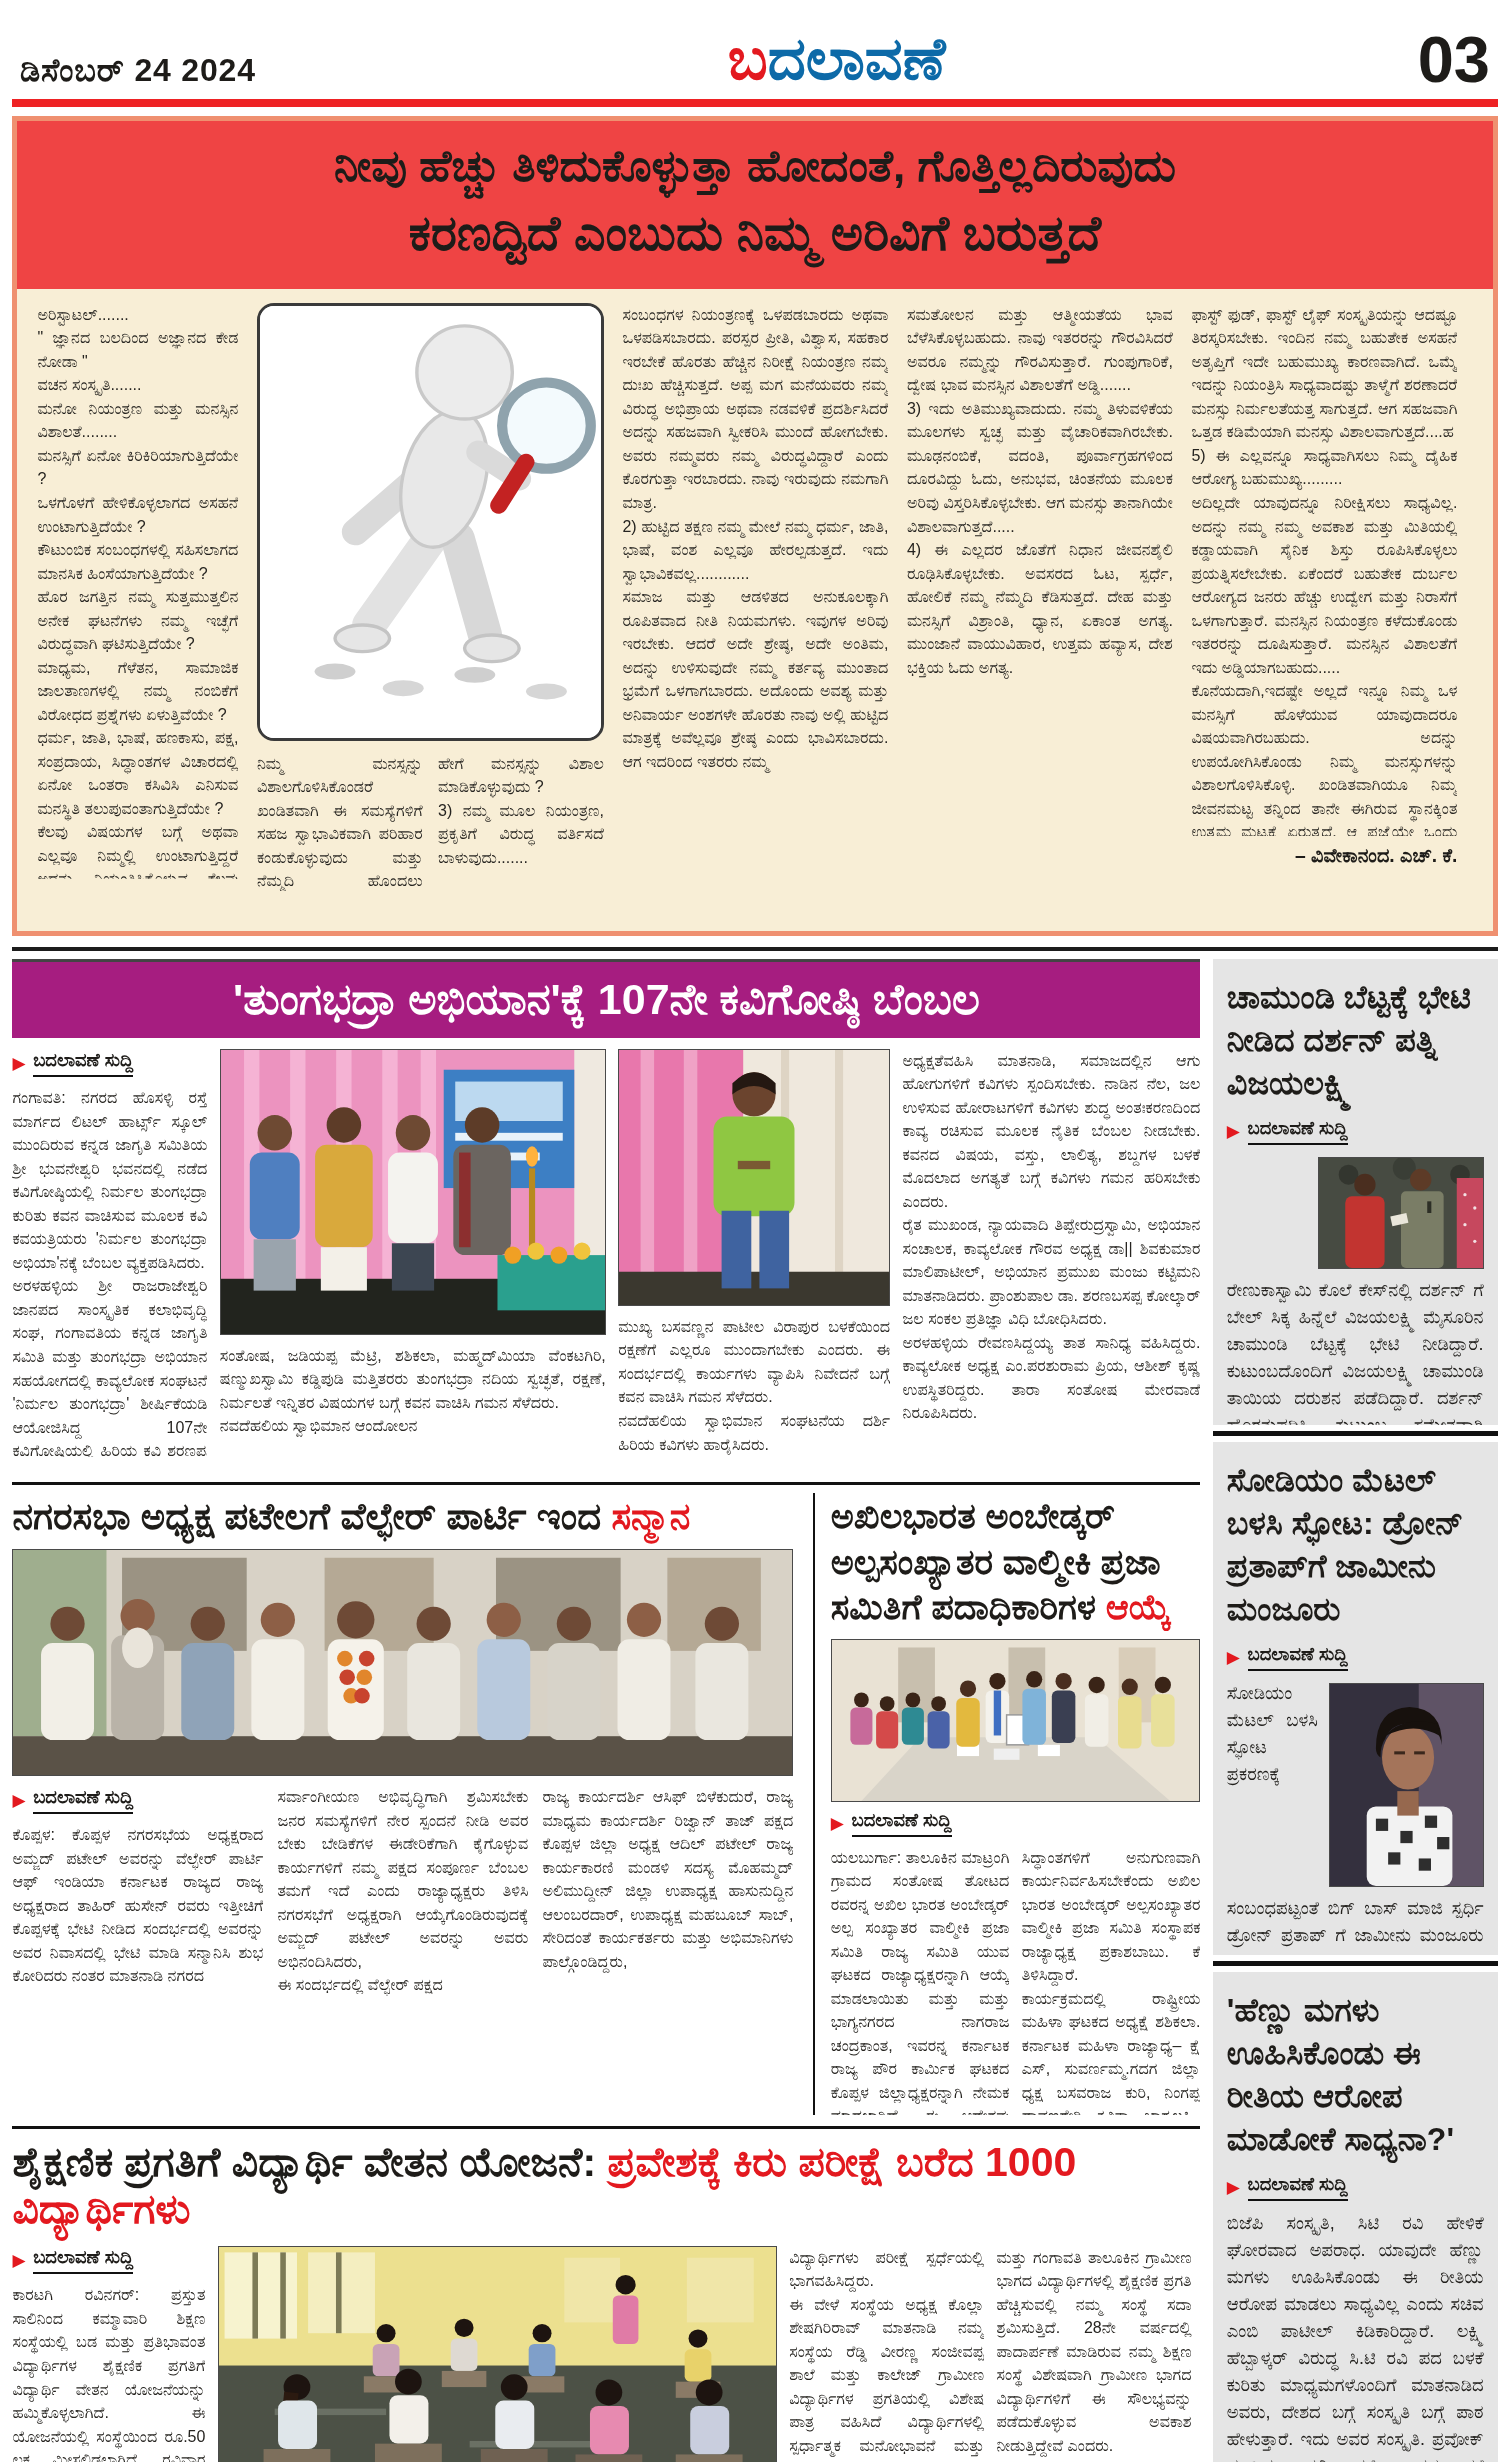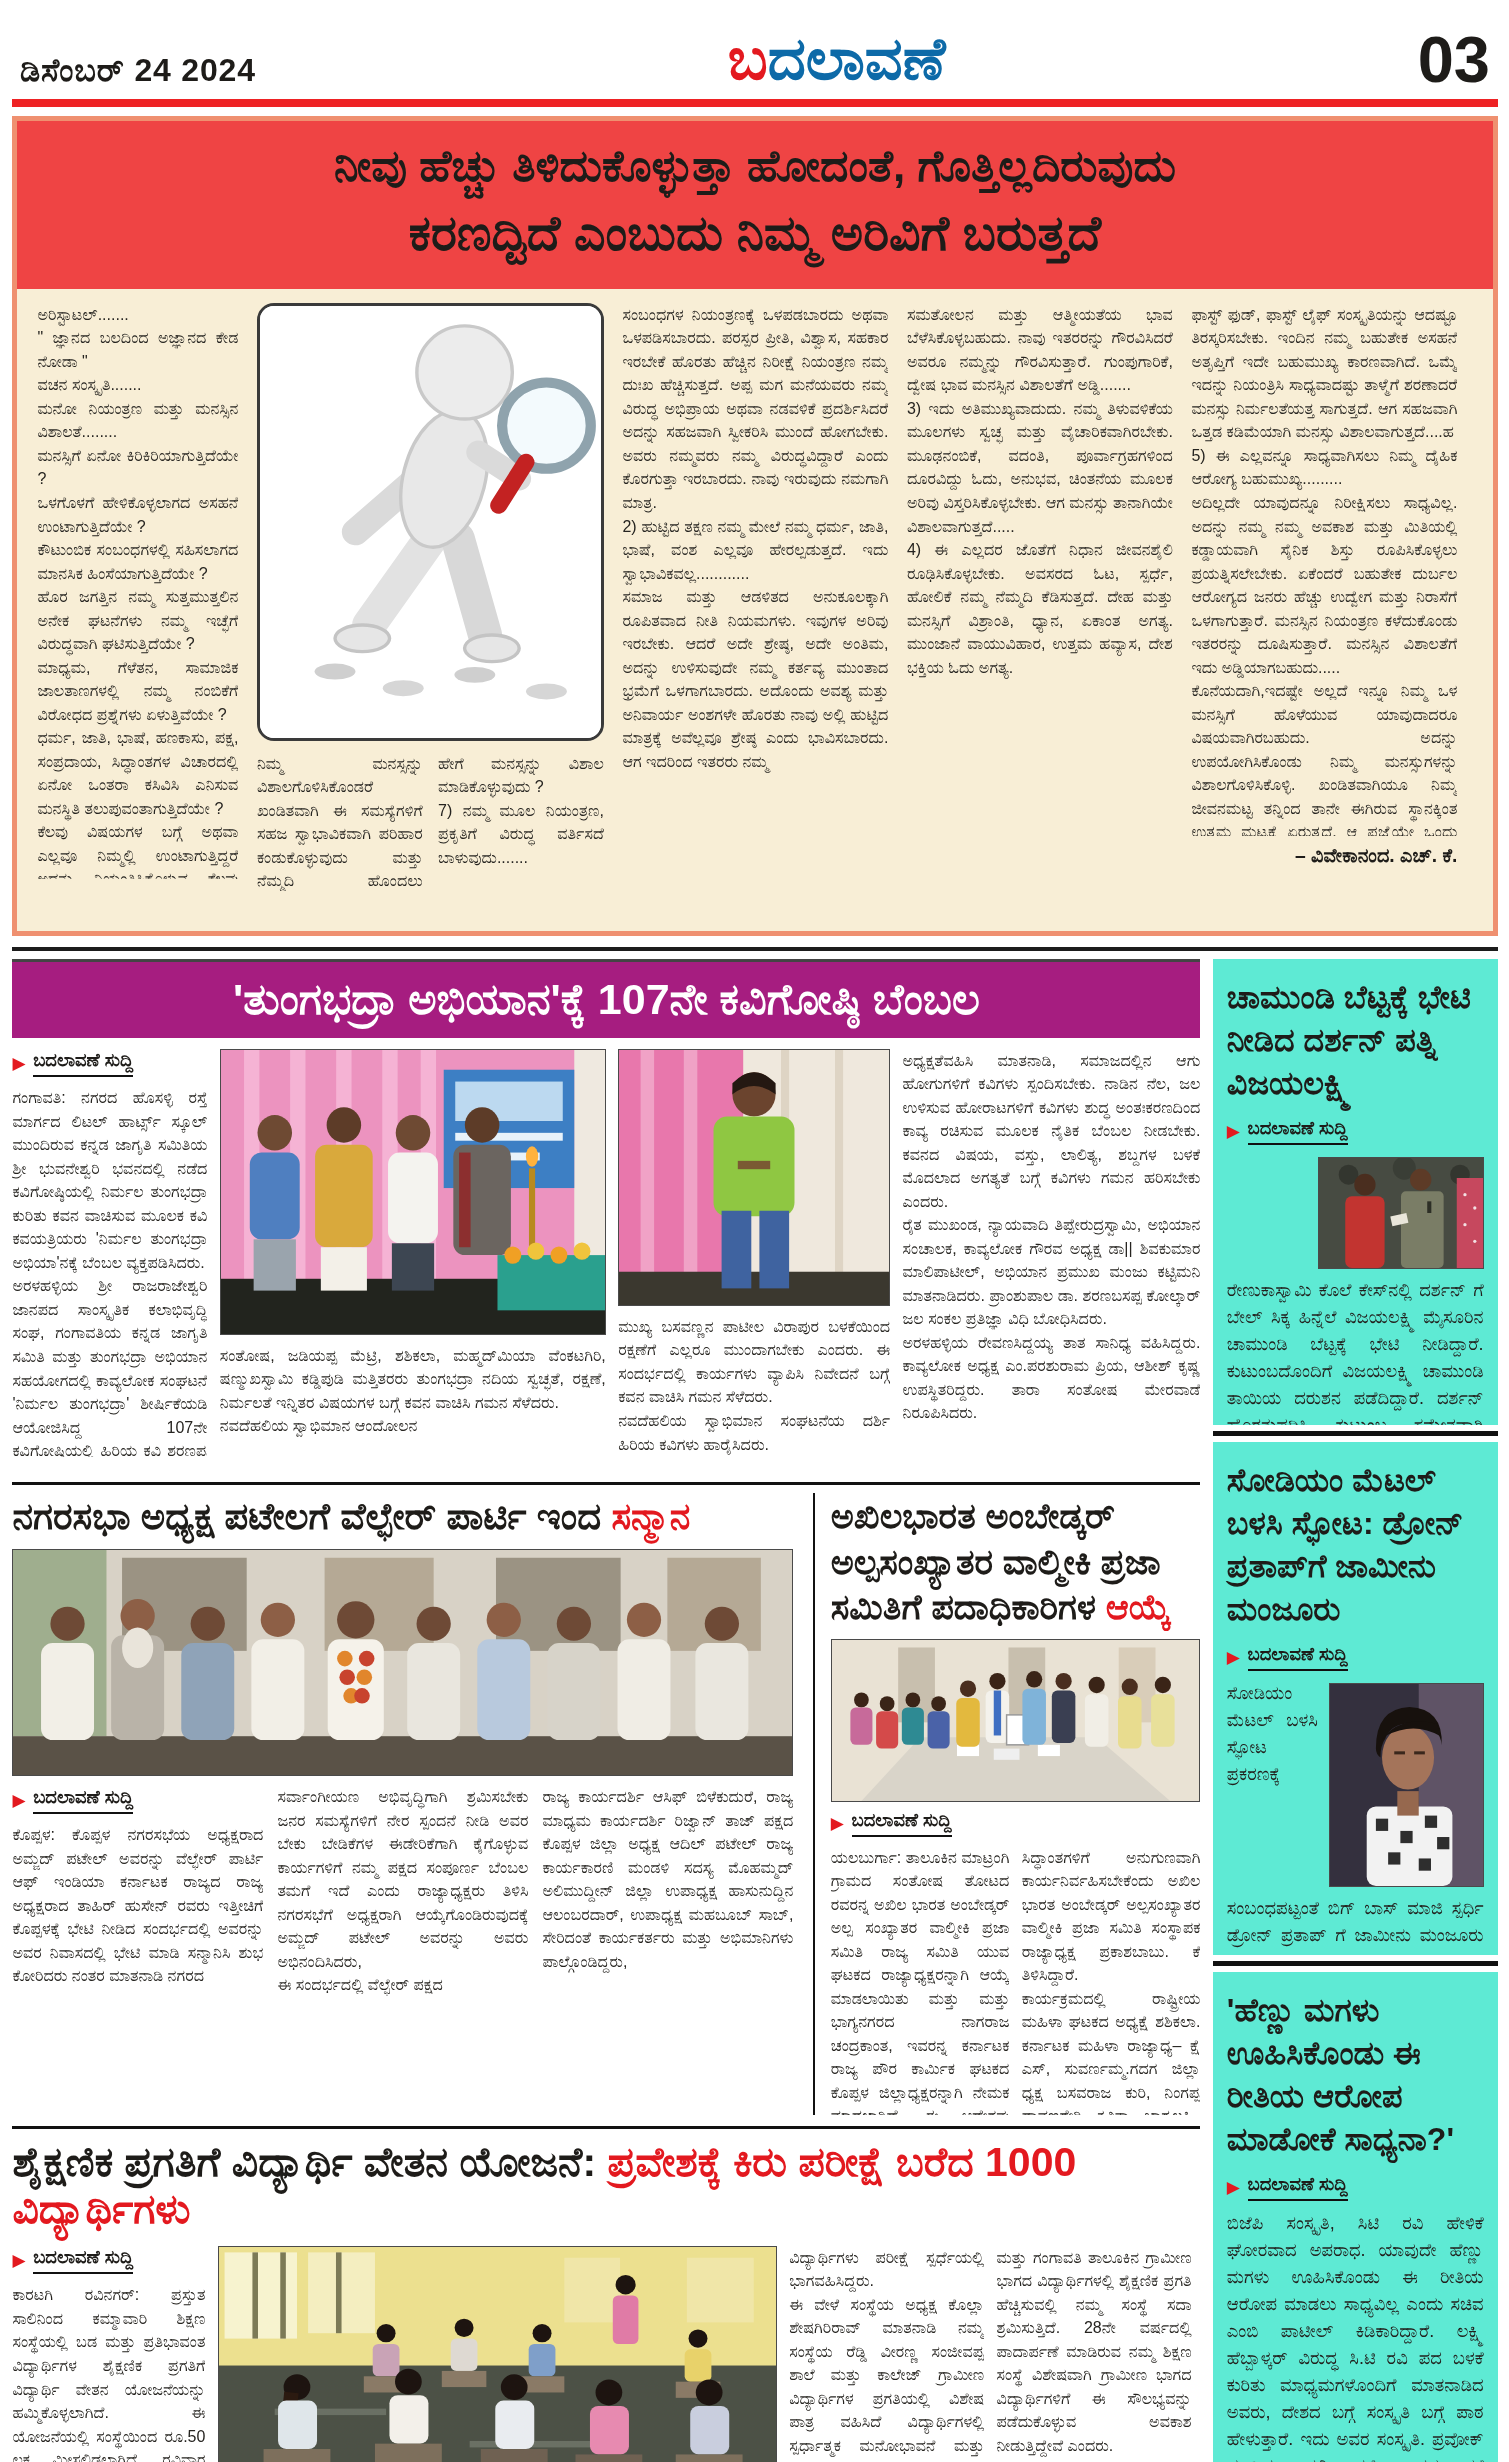--- a/index.html
+++ b/index.html
@@ -69,21 +69,21 @@
   .amb-cols .col{flex:1;}
   
   .scholarship{border-top:3.9px solid #111;margin-top:10.8px;padding-top:7.7px;}
   .sch-headline{font-size:41px;font-weight:800;margin:3.1px 0 12.4px;}
   .sch-row{display:flex;gap:12.4px;height:349px;overflow:hidden;}
   .sch-c1{width:193px;flex:none;}
   .sch-photo-wrap{width:559px;flex:none;}
   .sch-photo{height:264px;}
   .sch-c4,.sch-c5{width:195px;flex:none;}
   
-  .rail-box{background:#5eead4;padding:17px 14px;box-sizing:border-box;overflow:hidden;}
+  .rail-box{background:#e5e5e5;padding:17px 14px;box-sizing:border-box;overflow:hidden;}
   .rail-rule{height:4.6px;background:#111;margin:6.2px 0;}
   .rail-headline{font-size:32px;font-weight:800;line-height:1.35;margin-bottom:12.4px;}
   .rail-body{font-size:18px;line-height:1.5;text-align:justify;white-space:pre-line;color:#22201d;}
   .rail-photo{float:right;margin:3.1px 0 7.7px 10.8px;}
   .rp1{width:164px;height:110px;}
   .rp2{width:153px;height:202px;}
   .rb1{height:466px;}
   .rb2{height:513px;}
   .rb3{height:491px;}
 </style>
@@ -132,21 +132,21 @@
             <ellipse cx="54" cy="52" rx="12" ry="21" fill="#e8e8e8" stroke="#c9c9c9" stroke-width="1" transform="rotate(14 54 52)"></ellipse>
             <circle cx="60" cy="20" r="14" fill="#ececec" stroke="#c9c9c9" stroke-width="1"></circle>
             <line x1="64" y1="44" x2="76" y2="52" stroke="#dadada" stroke-width="7" stroke-linecap="round"></line>
             <circle cx="84" cy="36" r="13" fill="#f3fafd" stroke="#8fa3ad" stroke-width="3"></circle>
             <line x1="78" y1="47" x2="70" y2="60" stroke="#c32222" stroke-width="5" stroke-linecap="round"></line>
           </svg>
         </div>
         <div class="lead-under">
           <div class="btxt">ನಿಮ್ಮ ಮನಸ್ಸನ್ನು ವಿಶಾಲಗೊಳಿಸಿಕೊಂಡರೆ ಖಂಡಿತವಾಗಿ ಈ ಸಮಸ್ಯೆಗಳಿಗೆ ಸಹಜ ಸ್ವಾಭಾವಿಕವಾಗಿ ಪರಿಹಾರ ಕಂಡುಕೊಳ್ಳುವುದು ಮತ್ತು ನೆಮ್ಮದಿ ಹೊಂದಲು ಸಾಧ್ಯವಾಗಬಹುದು.</div>
           <div class="btxt">ಹೇಗೆ ಮನಸ್ಸನ್ನು ವಿಶಾಲ ಮಾಡಿಕೊಳ್ಳುವುದು ?
-7) ನಮ್ಮ ಮೂಲ ನಿಯಂತ್ರಣ, ಪ್ರಕೃತಿಗೆ ವಿರುದ್ಧ ವರ್ತಿಸದೆ ಬಾಳುವುದು.......</div>
+3) ನಮ್ಮ ಮೂಲ ನಿಯಂತ್ರಣ, ಪ್ರಕೃತಿಗೆ ವಿರುದ್ಧ ವರ್ತಿಸದೆ ಬಾಳುವುದು.......</div>
         </div>
       </div>
       <div class="btxt lc3">ಸಂಬಂಧಗಳ ನಿಯಂತ್ರಣಕ್ಕೆ ಒಳಪಡಬಾರದು ಅಥವಾ ಒಳಪಡಿಸಬಾರದು. ಪರಸ್ಪರ ಪ್ರೀತಿ, ವಿಶ್ವಾಸ, ಸಹಕಾರ ಇರಬೇಕೆ ಹೊರತು ಹೆಚ್ಚಿನ ನಿರೀಕ್ಷೆ ನಿಯಂತ್ರಣ ನಮ್ಮ ದುಃಖ ಹೆಚ್ಚಿಸುತ್ತದೆ. ಅಪ್ಪ ಮಗ ಮನೆಯವರು ನಮ್ಮ ವಿರುದ್ಧ ಅಭಿಪ್ರಾಯ ಅಥವಾ ನಡವಳಿಕೆ ಪ್ರದರ್ಶಿಸಿದರೆ ಅದನ್ನು ಸಹಜವಾಗಿ ಸ್ವೀಕರಿಸಿ ಮುಂದೆ ಹೋಗಬೇಕು. ಅವರು ನಮ್ಮವರು ನಮ್ಮ ವಿರುದ್ಧವಿದ್ದಾರೆ ಎಂದು ಕೊರಗುತ್ತಾ ಇರಬಾರದು. ನಾವು ಇರುವುದು ನಮಗಾಗಿ ಮಾತ್ರ.
 2) ಹುಟ್ಟಿದ ತಕ್ಷಣ ನಮ್ಮ ಮೇಲೆ ನಮ್ಮ ಧರ್ಮ, ಜಾತಿ, ಭಾಷೆ, ವಂಶ ಎಲ್ಲವೂ ಹೇರಲ್ಪಡುತ್ತದೆ. ಇದು ಸ್ವಾಭಾವಿಕವಲ್ಲ............
 ಸಮಾಜ ಮತ್ತು ಆಡಳಿತದ ಅನುಕೂಲಕ್ಕಾಗಿ ರೂಪಿತವಾದ ನೀತಿ ನಿಯಮಗಳು. ಇವುಗಳ ಅರಿವು ಇರಬೇಕು. ಆದರೆ ಅದೇ ಶ್ರೇಷ್ಠ, ಅದೇ ಅಂತಿಮ, ಅದನ್ನು ಉಳಿಸುವುದೇ ನಮ್ಮ ಕರ್ತವ್ಯ ಮುಂತಾದ ಭ್ರಮೆಗೆ ಒಳಗಾಗಬಾರದು. ಅದೊಂದು ಅವಶ್ಯ ಮತ್ತು ಅನಿವಾರ್ಯ ಅಂಶಗಳೇ ಹೊರತು ನಾವು ಅಲ್ಲಿ ಹುಟ್ಟಿದ ಮಾತ್ರಕ್ಕೆ ಅವೆಲ್ಲವೂ ಶ್ರೇಷ್ಠ ಎಂದು ಭಾವಿಸಬಾರದು. ಆಗ ಇದರಿಂದ ಇತರರು ನಮ್ಮ</div>
       <div class="btxt lc4">ಸಮತೋಲನ ಮತ್ತು ಆತ್ಮೀಯತೆಯ ಭಾವ ಬೆಳೆಸಿಕೊಳ್ಳಬಹುದು. ನಾವು ಇತರರನ್ನು ಗೌರವಿಸಿದರೆ ಅವರೂ ನಮ್ಮನ್ನು ಗೌರವಿಸುತ್ತಾರೆ. ಗುಂಪುಗಾರಿಕೆ, ದ್ವೇಷ ಭಾವ ಮನಸ್ಸಿನ ವಿಶಾಲತೆಗೆ ಅಡ್ಡಿ.......
 3) ಇದು ಅತಿಮುಖ್ಯವಾದುದು. ನಮ್ಮ ತಿಳುವಳಿಕೆಯ ಮೂಲಗಳು ಸ್ವಚ್ಛ ಮತ್ತು ವೈಚಾರಿಕವಾಗಿರಬೇಕು. ಮೂಢನಂಬಿಕೆ, ವದಂತಿ, ಪೂರ್ವಾಗ್ರಹಗಳಿಂದ ದೂರವಿದ್ದು ಓದು, ಅನುಭವ, ಚಿಂತನೆಯ ಮೂಲಕ ಅರಿವು ವಿಸ್ತರಿಸಿಕೊಳ್ಳಬೇಕು. ಆಗ ಮನಸ್ಸು ತಾನಾಗಿಯೇ ವಿಶಾಲವಾಗುತ್ತದೆ.....
 4) ಈ ಎಲ್ಲದರ ಜೊತೆಗೆ ನಿಧಾನ ಜೀವನಶೈಲಿ ರೂಢಿಸಿಕೊಳ್ಳಬೇಕು. ಅವಸರದ ಓಟ, ಸ್ಪರ್ಧೆ, ಹೋಲಿಕೆ ನಮ್ಮ ನೆಮ್ಮದಿ ಕೆಡಿಸುತ್ತದೆ. ದೇಹ ಮತ್ತು ಮನಸ್ಸಿಗೆ ವಿಶ್ರಾಂತಿ, ಧ್ಯಾನ, ಏಕಾಂತ ಅಗತ್ಯ. ಮುಂಜಾನೆ ವಾಯುವಿಹಾರ, ಉತ್ತಮ ಹವ್ಯಾಸ, ದೇಶ ಭಕ್ತಿಯ ಓದು ಅಗತ್ಯ.</div>
       <div class="lc5">
         <div class="btxt" style="height:533px;">ಫಾಸ್ಟ್ ಫುಡ್, ಫಾಸ್ಟ್ ಲೈಫ್ ಸಂಸ್ಕೃತಿಯನ್ನು ಆದಷ್ಟೂ ತಿರಸ್ಕರಿಸಬೇಕು. ಇಂದಿನ ನಮ್ಮ ಬಹುತೇಕ ಅಸಹನೆ ಅತೃಪ್ತಿಗೆ ಇದೇ ಬಹುಮುಖ್ಯ ಕಾರಣವಾಗಿದೆ. ಒಮ್ಮೆ ಇದನ್ನು ನಿಯಂತ್ರಿಸಿ ಸಾಧ್ಯವಾದಷ್ಟು ತಾಳ್ಮೆಗೆ ಶರಣಾದರೆ ಮನಸ್ಸು ನಿರ್ಮಲತೆಯತ್ತ ಸಾಗುತ್ತದೆ. ಆಗ ಸಹಜವಾಗಿ ಒತ್ತಡ ಕಡಿಮೆಯಾಗಿ ಮನಸ್ಸು ವಿಶಾಲವಾಗುತ್ತದೆ....ಹ

